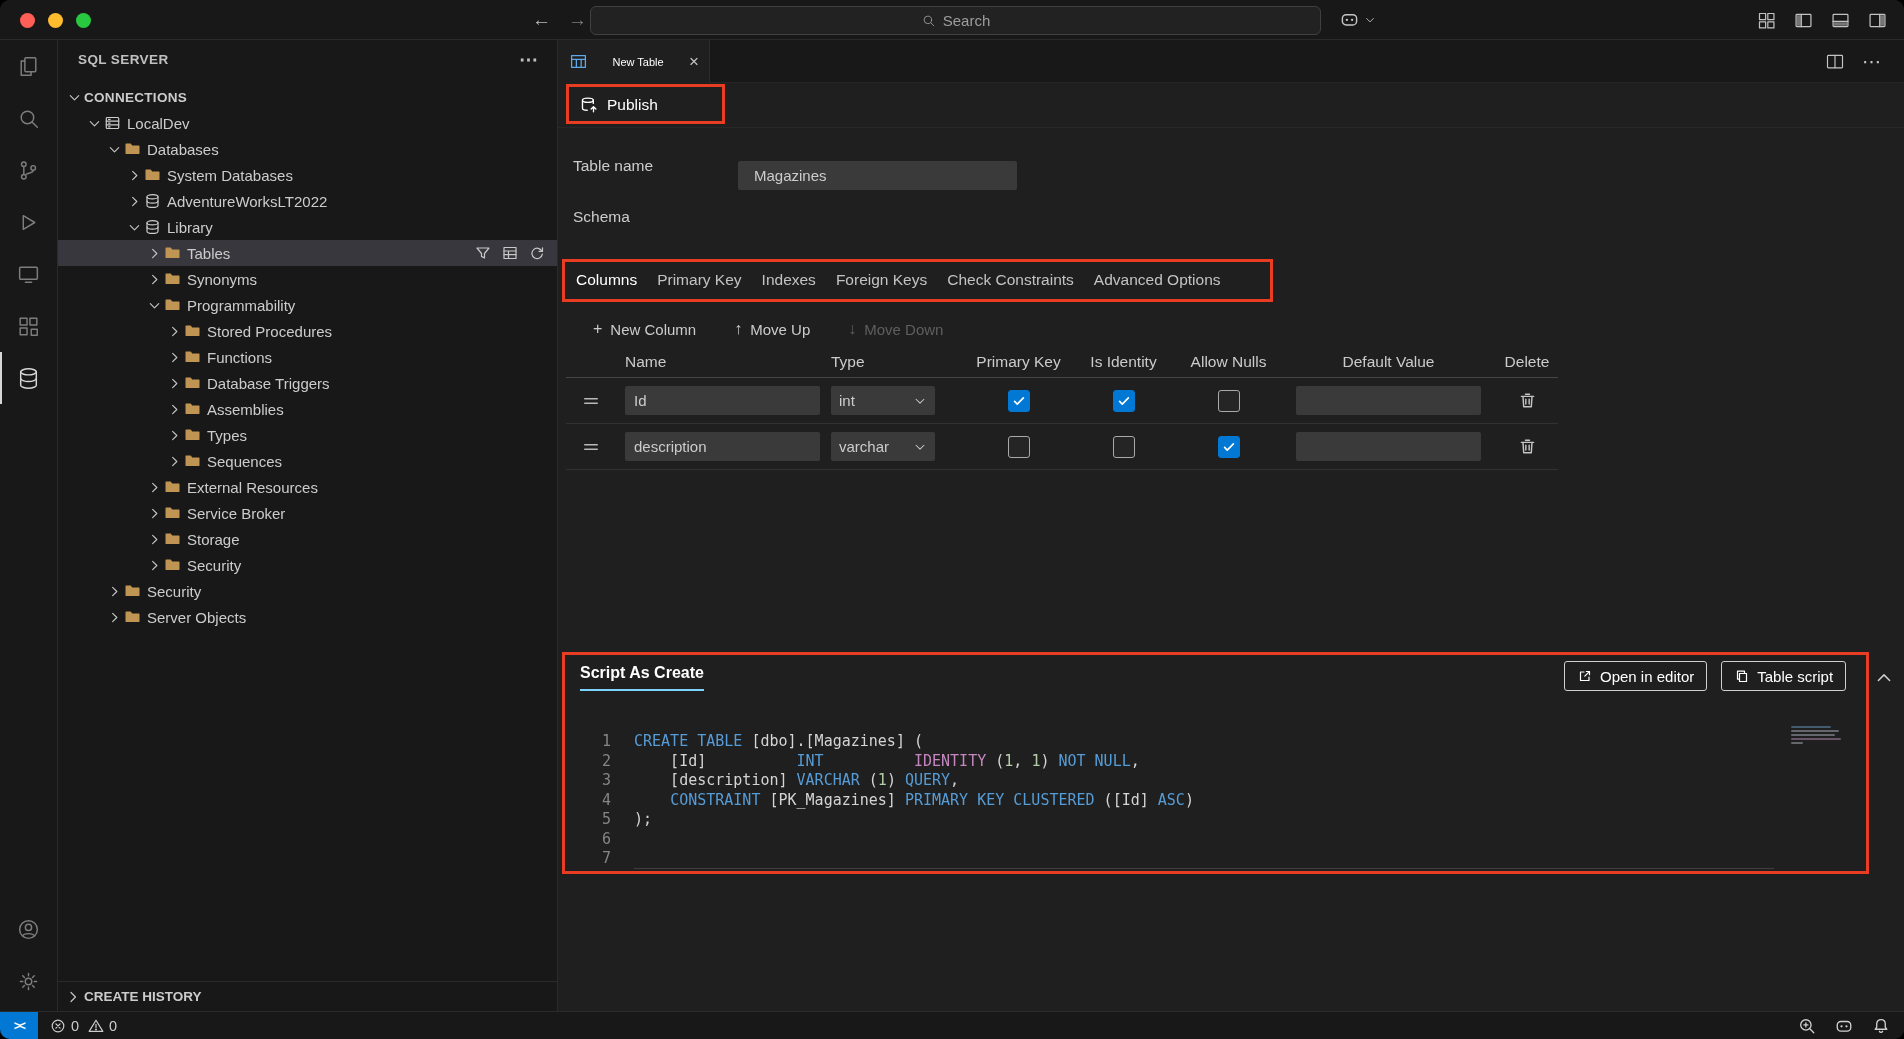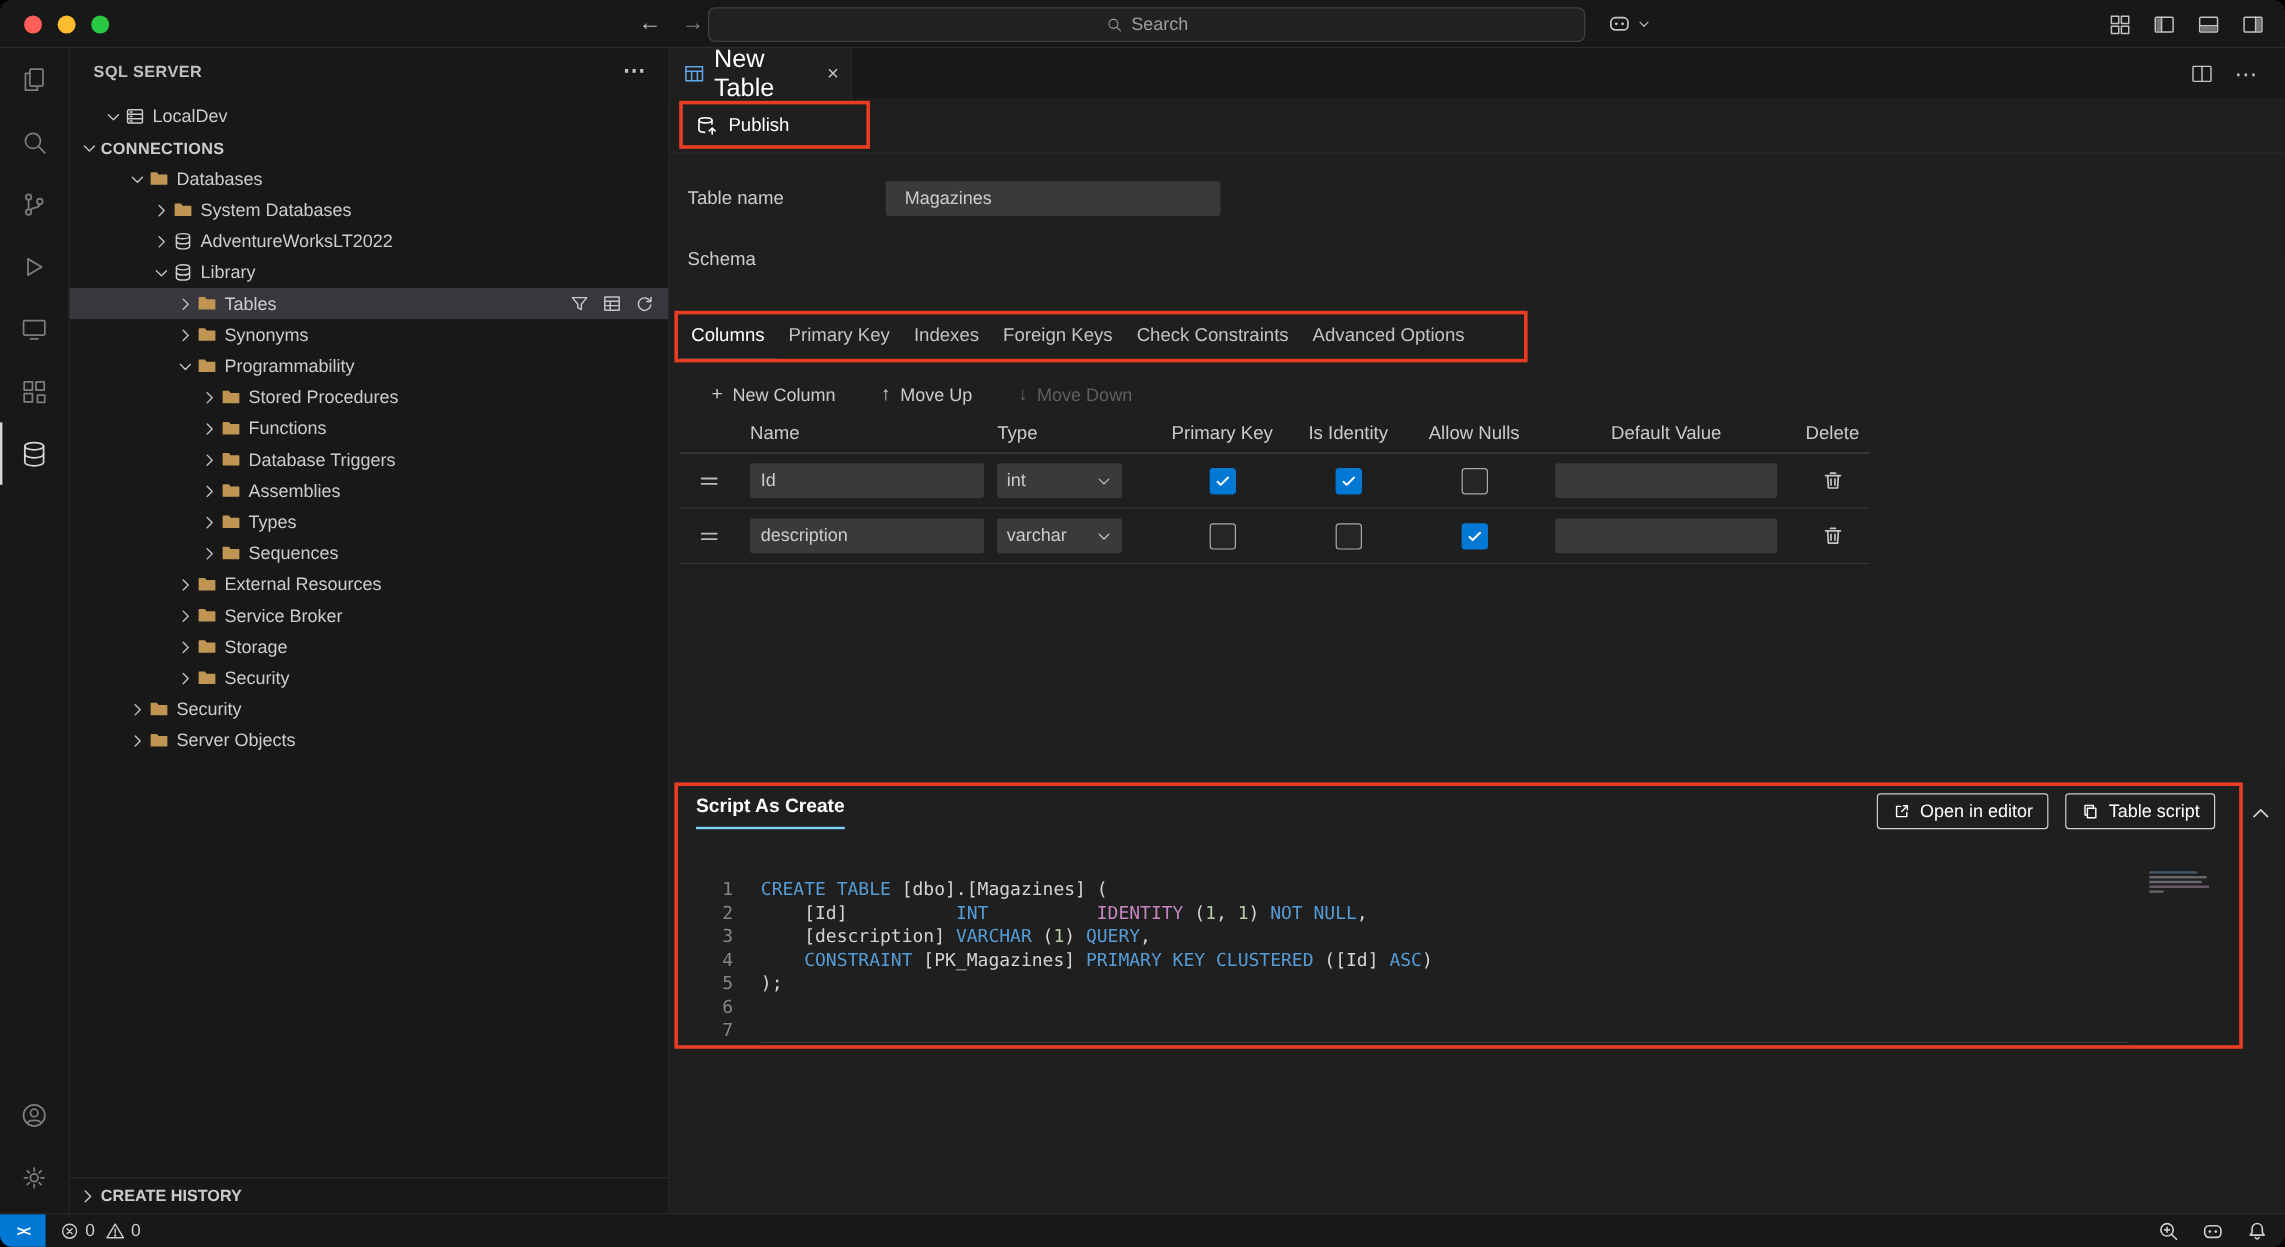--- a/index.html
+++ b/index.html
@@ -47,34 +47,34 @@
   .row-actions .icon{width:16px;height:16px;}
   .sb-bottom{position:absolute;bottom:0;left:0;right:0;height:30px;border-top:1px solid #2b2b2b;display:flex;align-items:center;gap:2px;padding-left:6px;font-weight:700;font-size:13.5px;color:#cccccc;cursor:pointer;}
   .sb-bottom .twisty{width:18px;height:16px;color:#c5c5c5;}
 
   
   #editor{flex:1;position:relative;background:#1f1f1f;overflow:hidden;}
   #tabbar{position:absolute;top:0;left:0;right:0;height:43px;background:#181818;border-bottom:1px solid #252525;z-index:5;}
   .tab{position:absolute;left:0;top:0;height:43px;width:152px;display:flex;align-items:center;gap:8px;padding:0 10px 0 12px;cursor:pointer;}
   .tab.active{background:#1f1f1f;border-right:1px solid #2b2b2b;color:#fff;}
   .tab .icon{width:17px;height:17px;color:#61a8e8;}
-  .tab-label{font-size:21px;color:#ffffff;flex:1;}
+  .tab-label{font-size:11px;color:#ffffff;flex:1;text-align:center;}
   .tab-close{color:#c5c5c5;font-size:17px;line-height:1;cursor:pointer;}
   .tabbar-actions{position:absolute;right:22px;top:0;height:43px;display:flex;align-items:center;gap:17px;color:#c5c5c5;}
   .tabbar-actions .icon{width:20px;height:20px;}
   .tabbar-actions .more{font-size:19px;letter-spacing:1px;}
 
   #designer{position:absolute;inset:0;}
   .publish-btn{position:absolute;left:22px;top:50px;height:30px;display:flex;align-items:center;gap:9px;color:#ffffff;font-size:15.5px;cursor:pointer;}
   .publish-btn .icon{width:18px;height:18px;color:#fff;}
   .toolbar-sep{position:absolute;top:87px;left:0;right:0;border-top:1px solid #282828;}
   .form-label{position:absolute;left:15px;height:29px;line-height:29px;font-size:15.5px;color:#cccccc;}
   #lbl-table-name{top:111px;} #lbl-schema{top:162px;}
   .form-input{position:absolute;left:180px;width:279px;height:29px;background:#3a3a3a;border:none;border-radius:2px;color:#cccccc;font-size:15px;padding:0 10px;font-family:"Liberation Sans",sans-serif;outline:none;}
-  #inp-table-name{top:111px;padding-left:16px;}
+  #inp-table-name{top:121px;padding-left:16px;}
   .form-select{position:absolute;left:180px;top:162px;width:279px;height:29px;background:#3a3a3a;border-radius:2px;color:#cccccc;font-size:15px;padding:0 9px 0 10px;display:flex;align-items:center;justify-content:space-between;cursor:pointer;}
   .form-select .icon{width:15px;height:15px;color:#c5c5c5;}
 
   #designer-tabs{position:absolute;left:8px;top:221px;height:40px;display:flex;align-items:stretch;}
   .dtab{display:flex;align-items:center;padding:0 10px;font-size:15.5px;color:#c3c3c3;cursor:pointer;border-bottom:2px solid transparent;}
   .dtab.active{color:#ffffff;border-bottom-color:#4fb0f5;}
 
   #grid-toolbar{position:absolute;left:35px;top:275px;height:28px;display:flex;align-items:center;gap:38px;}
   .gt-item{display:flex;align-items:center;gap:8px;font-size:15px;color:#cccccc;cursor:pointer;}
   .gt-item .glyph{font-size:16px;line-height:1;}
@@ -284,42 +284,42 @@
           </div>
         </div>
     </nav>
 
     <aside id="sidebar">
       <div class="sb-header">
         <span>SQL SERVER</span>
         <span class="more">⋯</span>
       </div>
       <div id="tree">
+          <div class="tree-row section" style="padding-left: 6px;">
+            <span class="icon twisty">
+              <svg viewBox="0 0 16 16" fill="none" stroke="currentColor" stroke-width="1.2" stroke-linecap="round" stroke-linejoin="round">
+                <path d="M3.5 6l4.5 4.5L12.5 6"></path>
+              </svg>
+            </span>
+            <span>CONNECTIONS</span>
+          </div>
           <div class="tree-row" style="padding-left: 26px;">
             <span class="icon twisty">
               <svg viewBox="0 0 16 16" fill="none" stroke="currentColor" stroke-width="1.2" stroke-linecap="round" stroke-linejoin="round">
                 <path d="M3.5 6l4.5 4.5L12.5 6"></path>
               </svg>
             </span>
             <span class="icon ticon">
               <svg viewBox="0 0 16 16" fill="none" stroke="currentColor" stroke-width="1.2" stroke-linecap="round" stroke-linejoin="round">
                 <rect x="1.8" y="2.5" width="12.4" height="11" rx="1"></rect>
                 <path d="M1.8 6.2h12.4M1.8 9.9h12.4"></path>
                 <path d="M4 4.4h1.6M4 8.1h1.6M4 11.8h1.6"></path>
               </svg>
             </span>
             <span>LocalDev</span>
-          </div>
-          <div class="tree-row section" style="padding-left: 6px;">
-            <span class="icon twisty">
-              <svg viewBox="0 0 16 16" fill="none" stroke="currentColor" stroke-width="1.2" stroke-linecap="round" stroke-linejoin="round">
-                <path d="M3.5 6l4.5 4.5L12.5 6"></path>
-              </svg>
-            </span>
-            <span>CONNECTIONS</span>
           </div>
           <div class="tree-row" style="padding-left: 46px;">
             <span class="icon twisty">
               <svg viewBox="0 0 16 16" fill="none" stroke="currentColor" stroke-width="1.2" stroke-linecap="round" stroke-linejoin="round">
                 <path d="M3.5 6l4.5 4.5L12.5 6"></path>
               </svg>
             </span>
             <span class="icon ticon">
               <svg viewBox="0 0 16 16">
                 <path d="M1 3.1c0-.3.2-.5.5-.5h4.7l1.5 1.8h6.8c.3 0 .5.2.5.5v7.6c0 .3-.2.5-.5.5h-13c-.3 0-.5-.2-.5-.5z" fill="#c09553"></path>

